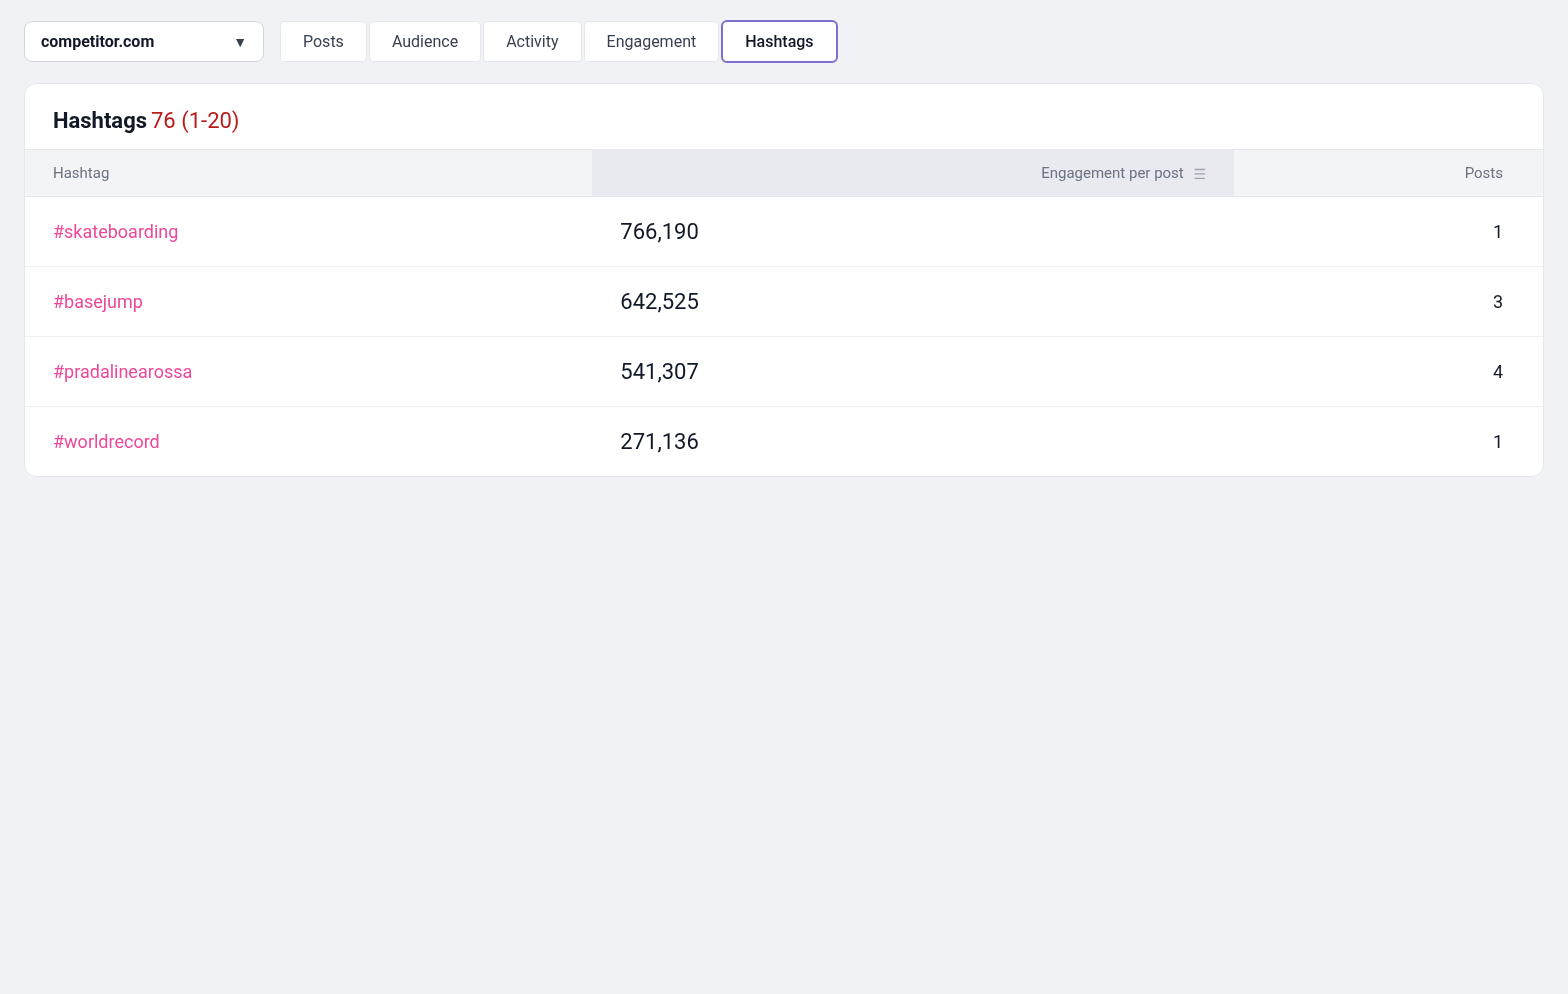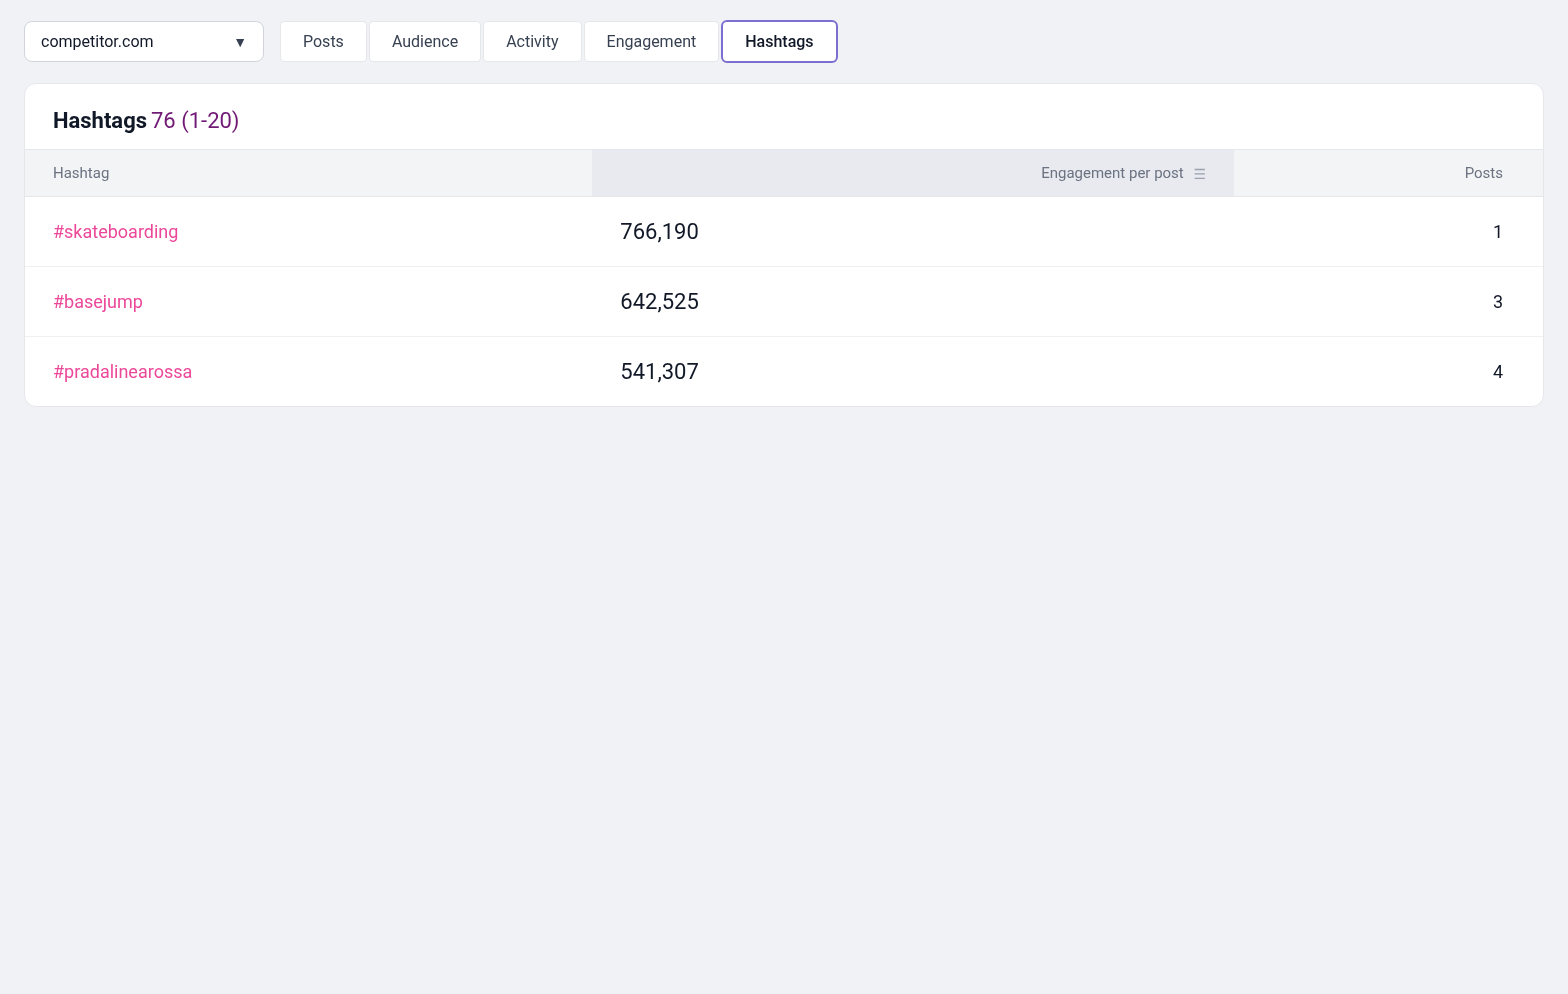--- a/index.html
+++ b/index.html
@@ -31,20 +31,21 @@
       border: 1px solid #d1d5db;
       border-radius: 8px;
       padding: 10px 16px;
       min-width: 240px;
       cursor: pointer;
     }
 
     .domain-selector-text {
       font-size: 16px;
       color: #111827;
+      font-weight: bold;
     }
 
     .domain-selector-arrow {
       font-size: 14px;
       color: #374151;
       margin-left: 12px;
     }
 
     .tabs {
       display: flex;
@@ -86,21 +87,21 @@
 
     .card-title {
       font-size: 22px;
       font-weight: 700;
       color: #111827;
     }
 
     .card-title-count {
       font-size: 22px;
       font-weight: 400;
-      color: #701a75;
+      color: #b91c1c;
     }
 
     .table {
       width: 100%;
       border-collapse: collapse;
     }
 
     .table thead tr {
       background: #f3f4f6;
     }
@@ -215,15 +216,20 @@
         <tr>
           <td class="hashtag-cell"><a href="#">#basejump</a></td>
           <td class="engagement-cell">642,525</td>
           <td class="posts-cell">3</td>
         </tr>
         <tr>
           <td class="hashtag-cell"><a href="#">#pradalinearossa</a></td>
           <td class="engagement-cell">541,307</td>
           <td class="posts-cell">4</td>
         </tr>
+        <tr>
+          <td class="hashtag-cell"><a href="#">#worldrecord</a></td>
+          <td class="engagement-cell">271,136</td>
+          <td class="posts-cell">1</td>
+        </tr>
       </tbody>
   </table>
 </div>
 
 </body></html>

